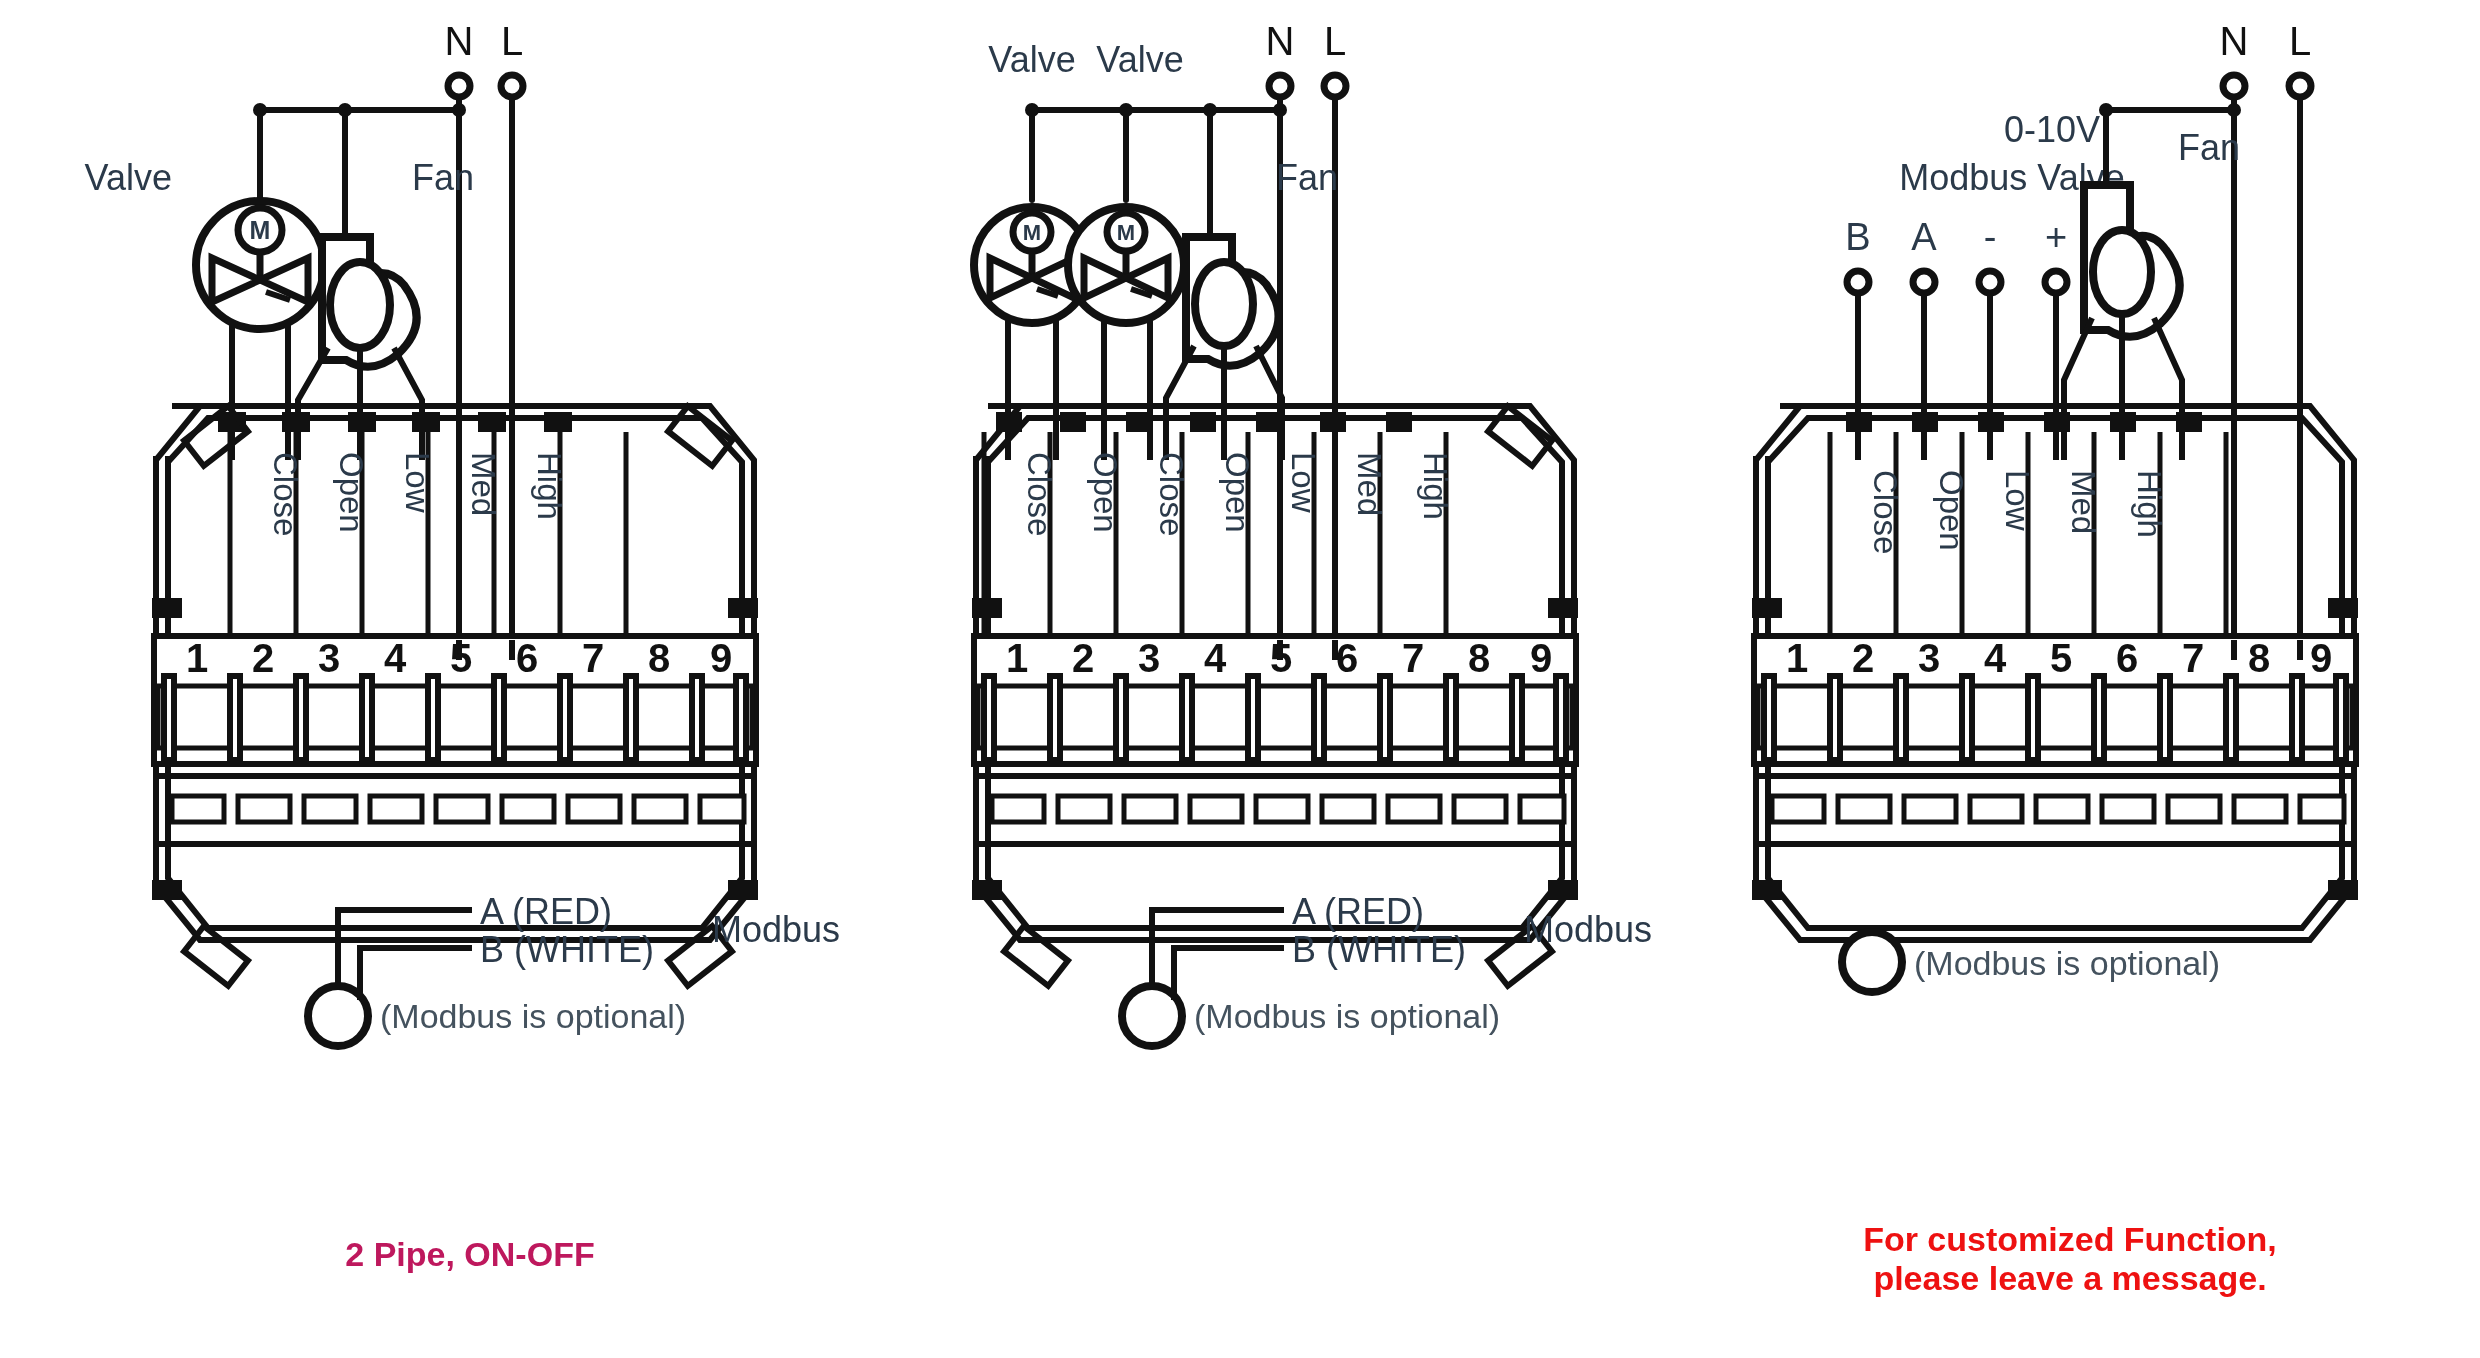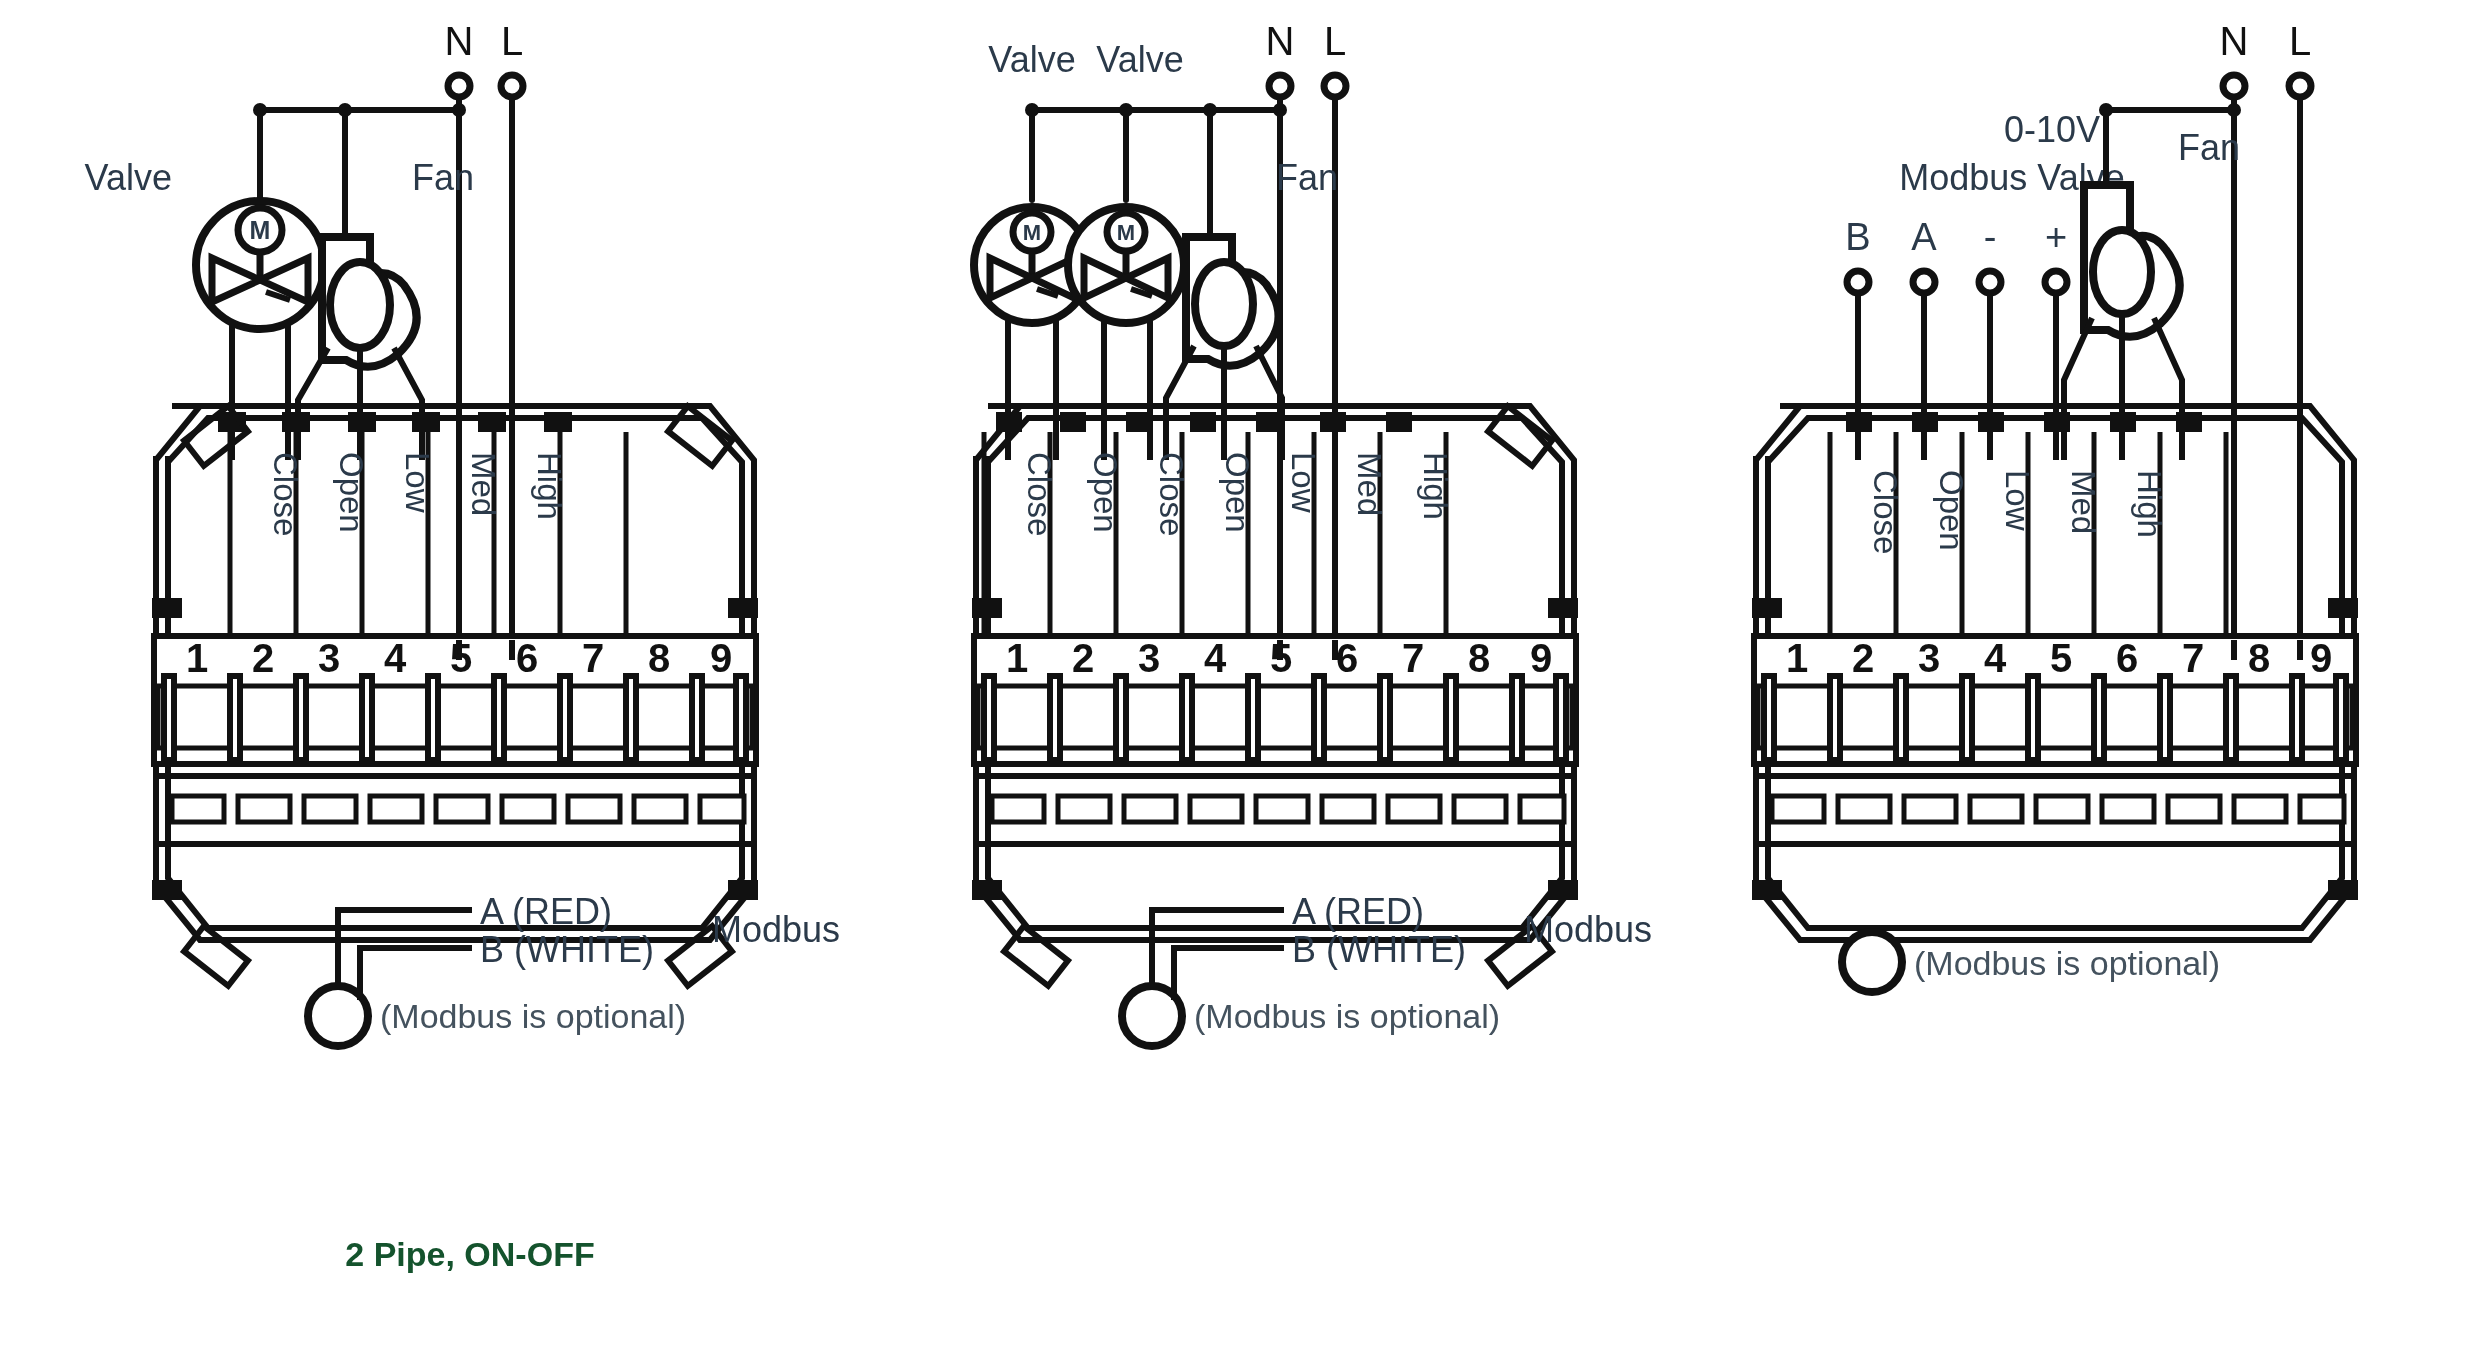--- a/index.html
+++ b/index.html
@@ -9,21 +9,21 @@
     overflow:hidden;position:relative;
   }
   #stage{position:absolute;left:0;top:0;width:2480px;height:1358px;}
   .panel{position:absolute;top:0;width:820px;height:1358px;}
   #panel1{left:60px;}
   #panel2{left:880px;}
   #panel3{left:1660px;}
   svg{display:block;overflow:visible;}
   .caption{
     position:absolute;width:100%;text-align:center;
-    font-weight:bold;font-size:34px;color:#14532d;
+    font-weight:bold;font-size:34px;color:#be185d;
     font-family:"Liberation Sans", sans-serif;line-height:1.15;
   }
   .caption.red{color:#ee1111;}
   .lbl{font-family:"Liberation Sans", sans-serif;}
 </style>
 </head>
 <body>
 
 <div id="stage">
 
@@ -535,15 +535,19 @@
       </g>
 
       <g>
         <circle cx="212" cy="962" r="30" fill="#fff" stroke="#111" stroke-width="8"></circle>
       </g>
       <text x="254" y="975" font-size="34" fill="#44525e" font-family="Liberation Sans, sans-serif">(Modbus is optional)</text>
 
       <text x="574" y="55" text-anchor="middle" font-size="40" fill="#111" font-family="Liberation Sans, sans-serif">N</text>
       <text x="640" y="55" text-anchor="middle" font-size="40" fill="#111" font-family="Liberation Sans, sans-serif">L</text>
     </svg>
+    <div class="caption red" style="top:1220px;">
+      <div>For customized Function,</div>
+      <div>please leave a message.</div>
+    </div>
   </div>
 
 </div>
 
 </body></html>

